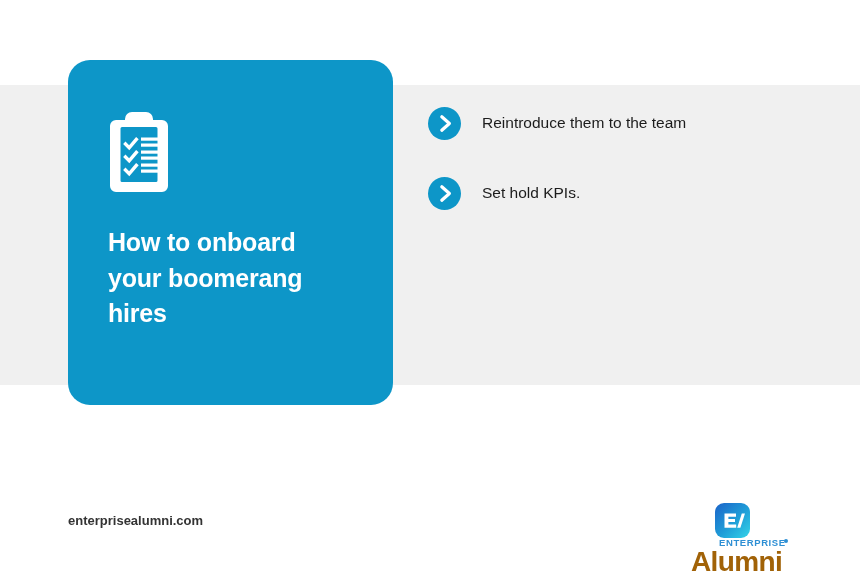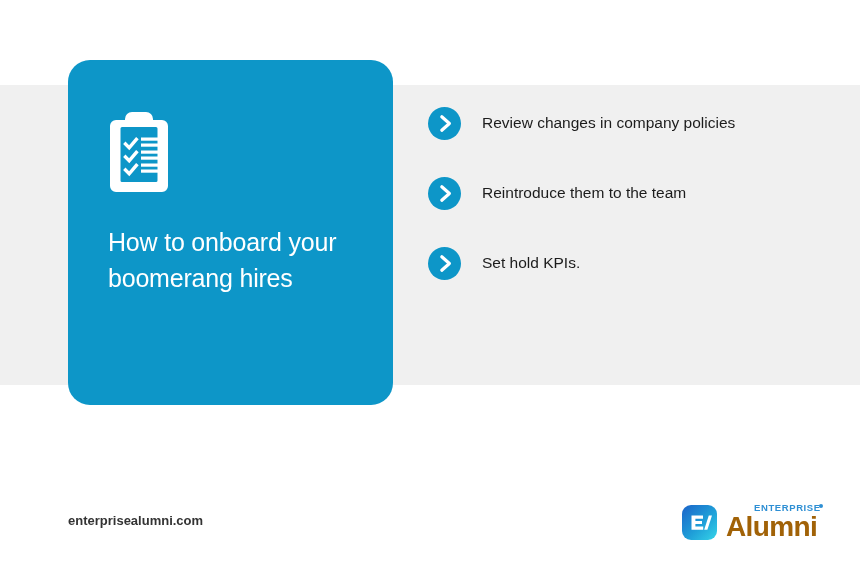--- a/index.html
+++ b/index.html
@@ -43,21 +43,21 @@
     height: 84px;
     display: block;
   }
 
   .card-title {
     margin: 0;
     padding-top: 33px;
     color: #ffffff;
     font-size: 25px;
     line-height: 1.42;
-    font-weight: normal;
+    font-weight: bold;
     letter-spacing: -0.2px;
   }
 
   
   .list-panel {
     position: absolute;
     left: 428px;
     top: 105px;
     width: 410px;
   }
@@ -94,20 +94,21 @@
     color: #333333;
     font-weight: bold;
   }
 
   .logo {
     position: absolute;
     left: 682px;
     top: 503px;
     display: flex;
     align-items: center;
+    flex-direction: column;
   }
   .logo-mark {
     width: 35px;
     height: 35px;
     display: block;
     flex: 0 0 auto;
   }
   .logo-words {
     margin-left: 9px;
     position: relative;
@@ -169,29 +170,20 @@
       <rect x="33" y="61.5" width="18" height="3.2" fill="#ffffff"></rect>
     </svg>
   </span>
 
   <h1 class="card-title">How to onboard your boomerang hires</h1>
 </section>
 
 <ul class="list-panel" style="margin:0;padding:0;list-style:none;">
 
 
-  <li class="list-item">
-    <span>
-      <svg class="chevron-circle" viewBox="0 0 33 33" xmlns="http://www.w3.org/2000/svg" aria-hidden="true">
-        <circle cx="16.5" cy="16.5" r="16.5" fill="#0d96c8"></circle>
-        <path d="M13.8 9.7 l7.6 6.8 l-7.6 6.8" fill="none" stroke="#ffffff" stroke-width="3.2" stroke-linecap="round" stroke-linejoin="round"></path>
-      </svg>
-    </span>
-    <span class="list-text">Review changes in company policies</span>
-  </li>
 
   <li class="list-item">
     <span>
       <svg class="chevron-circle" viewBox="0 0 33 33" xmlns="http://www.w3.org/2000/svg" aria-hidden="true">
         <circle cx="16.5" cy="16.5" r="16.5" fill="#0d96c8"></circle>
         <path d="M13.8 9.7 l7.6 6.8 l-7.6 6.8" fill="none" stroke="#ffffff" stroke-width="3.2" stroke-linecap="round" stroke-linejoin="round"></path>
       </svg>
     </span>
     <span class="list-text">Reintroduce them to the team</span>
   </li>

